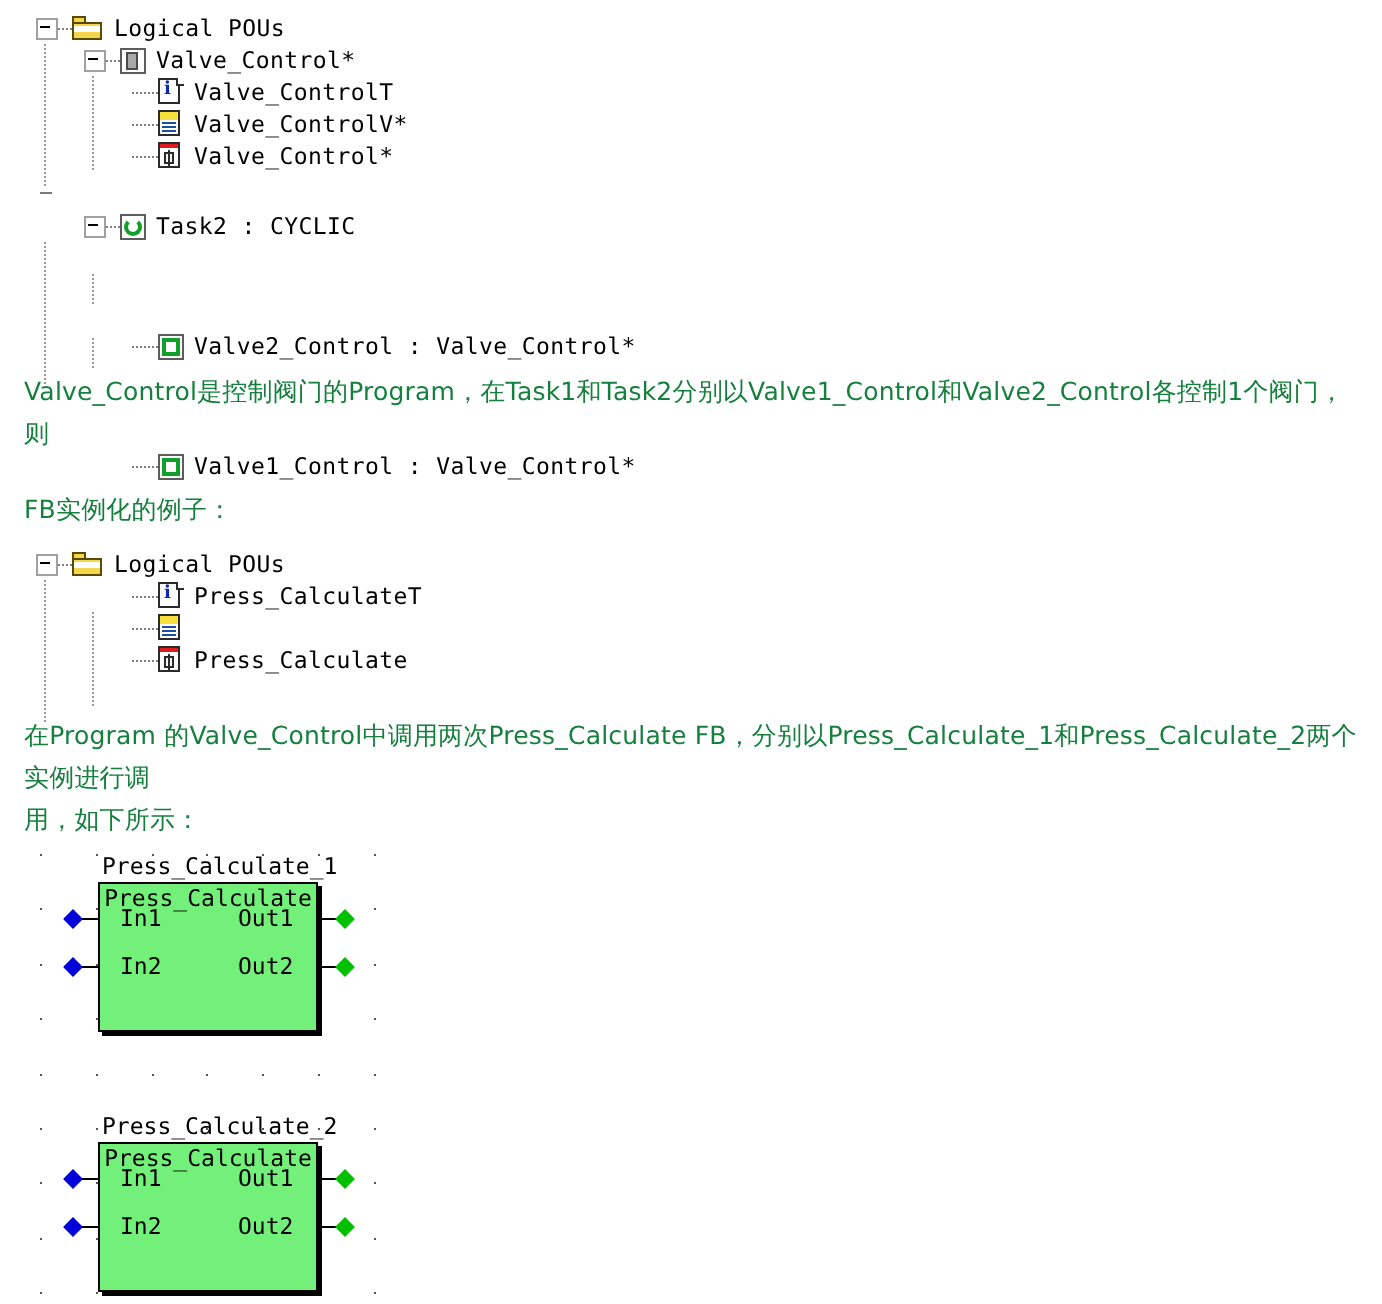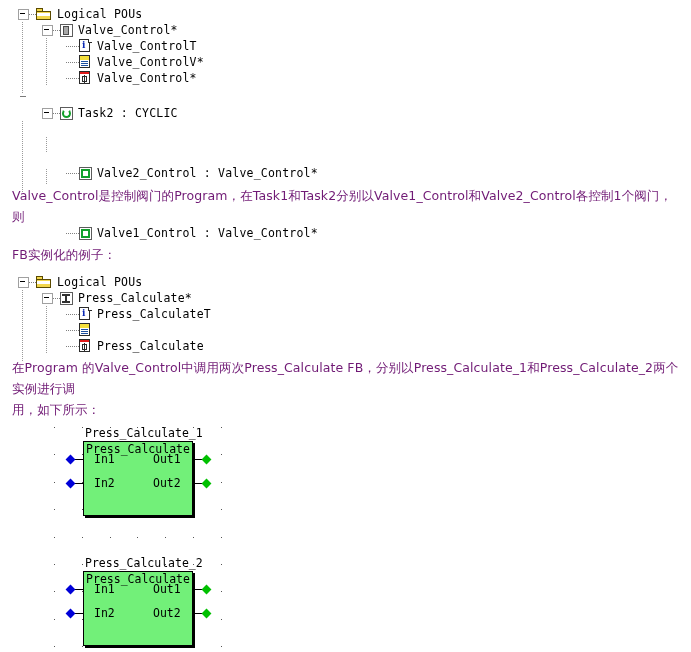--- a/index.html
+++ b/index.html
@@ -204,28 +204,27 @@
     position: absolute;
     width: 6px; height: 1px; background: #7a7a7a;
   }
 
   
   .para {
     position: absolute;
     font-family: "DejaVu Sans", "Liberation Sans", sans-serif;
     font-size: 12.5px;
     line-height: 21px;
-    color: #701a75;
+    color: #15803d;
     letter-spacing: 0.1px;
   }
 
   
   .fbd {
     position: absolute;
-    margin-left: 34px;
   }
   .grid-dot {
     position: absolute;
     width: 1px; height: 1px;
     background: #555555;
   }
   .fb-block {
     position: absolute;
     background: #72f079;
     border: 1px solid #000000;
@@ -386,31 +385,20 @@
     <span class="expander"></span>
     <span class="dash"></span>
     <span class="ico ico-folder">
       <span class="ft"></span>
         <span class="fb"></span>
         <span class="fw"></span>
     </span>
     <span class="tlabel">Logical POUs</span>
   </div>
 
-  <div class="tnode" style="padding-left:24px;">
-    <span class="expander"></span>
-    <span class="dash"></span>
-    <span class="ico ico-fb">
-      <span class="outer"></span>
-        <span class="bar"></span>
-        <span class="stem"></span>
-        <span class="base"></span>
-    </span>
-    <span class="tlabel">Press_Calculate*</span>
-  </div>
 
   <div class="tnode" style="padding-left:48px;">
     <span class="dash long"></span>
     <span class="ico ico-info">
       <span class="pg"></span>
         <span class="corner"></span>
         <span class="i">i</span>
     </span>
     <span class="tlabel">Press_CalculateT</span>
   </div>

